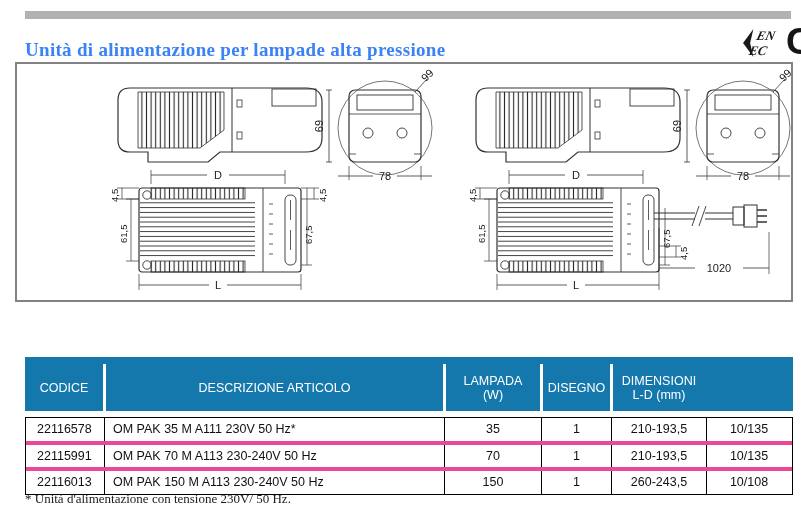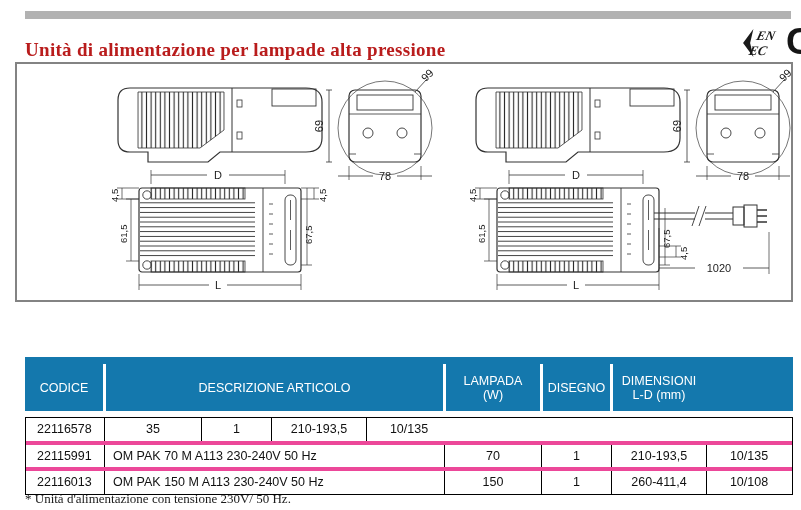--- a/index.html
+++ b/index.html
@@ -4,21 +4,21 @@
 <style>
   html,body{margin:0;padding:0;}
   body{
     width:801px;height:510px;overflow:hidden;background:#fff;position:relative;
     font-family:"Liberation Sans",sans-serif;
   }
   .graybar{position:absolute;left:25px;top:11px;width:766px;height:8px;background:#b2b2b2;}
   .page-title{
     position:absolute;left:25px;top:26px;width:640px;
     font-family:"Liberation Serif",serif;font-weight:700;font-size:19px;
-    color:#b91c1c;letter-spacing:.3px;white-space:nowrap;
+    color:#3b82f6;letter-spacing:.3px;white-space:nowrap;
   }
   .enec-wrap{position:absolute;left:741px;top:27px;width:38px;height:32px;}
   .ce-mark{
     position:absolute;left:786px;top:21px;font-size:37px;font-weight:700;color:#151515;
     font-family:"Liberation Sans",sans-serif;
   }
   .panel{
     position:absolute;left:15px;top:62px;width:778px;height:240px;
     border:2px solid #838383;box-sizing:border-box;background:#fff;
   }
@@ -233,37 +233,38 @@
     </div>
     <div class="th c5">
       <div>DIMENSIONI</div>
       <div>L-D (mm)</div>
     </div>
   </div>
 
   <div class="tbody">
     <div class="trow">
       <div class="td c1 al">22116578</div>
+      <div class="td c2 al2">OM PAK 35 M A111 230V 50 Hz*</div>
       <div class="td c3">35</div>
       <div class="td c4">1</div>
       <div class="td c5">210-193,5</div>
       <div class="td c6">10/135</div>
     </div>
     <div class="trow">
       <div class="td c1 al">22115991</div>
       <div class="td c2 al2">OM PAK 70 M A113 230-240V 50 Hz</div>
       <div class="td c3">70</div>
       <div class="td c4">1</div>
       <div class="td c5">210-193,5</div>
       <div class="td c6">10/135</div>
     </div>
     <div class="trow">
       <div class="td c1 al">22116013</div>
       <div class="td c2 al2">OM PAK 150 M A113 230-240V 50 Hz</div>
       <div class="td c3">150</div>
       <div class="td c4">1</div>
-      <div class="td c5">260-411,4</div>
+      <div class="td c5">260-243,5</div>
       <div class="td c6">10/108</div>
     </div>
   </div>
 </div>
 
 <div class="footnote">* Unità d'alimentazione con tensione 230V/ 50 Hz.</div>
 
 </body></html>

